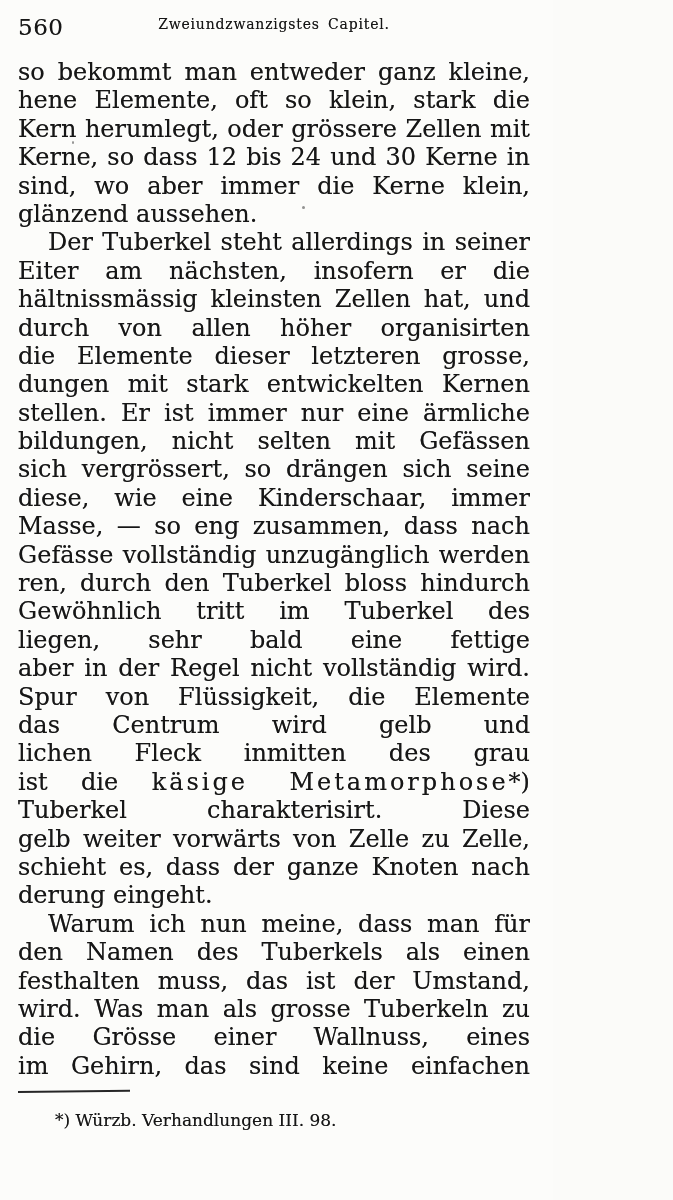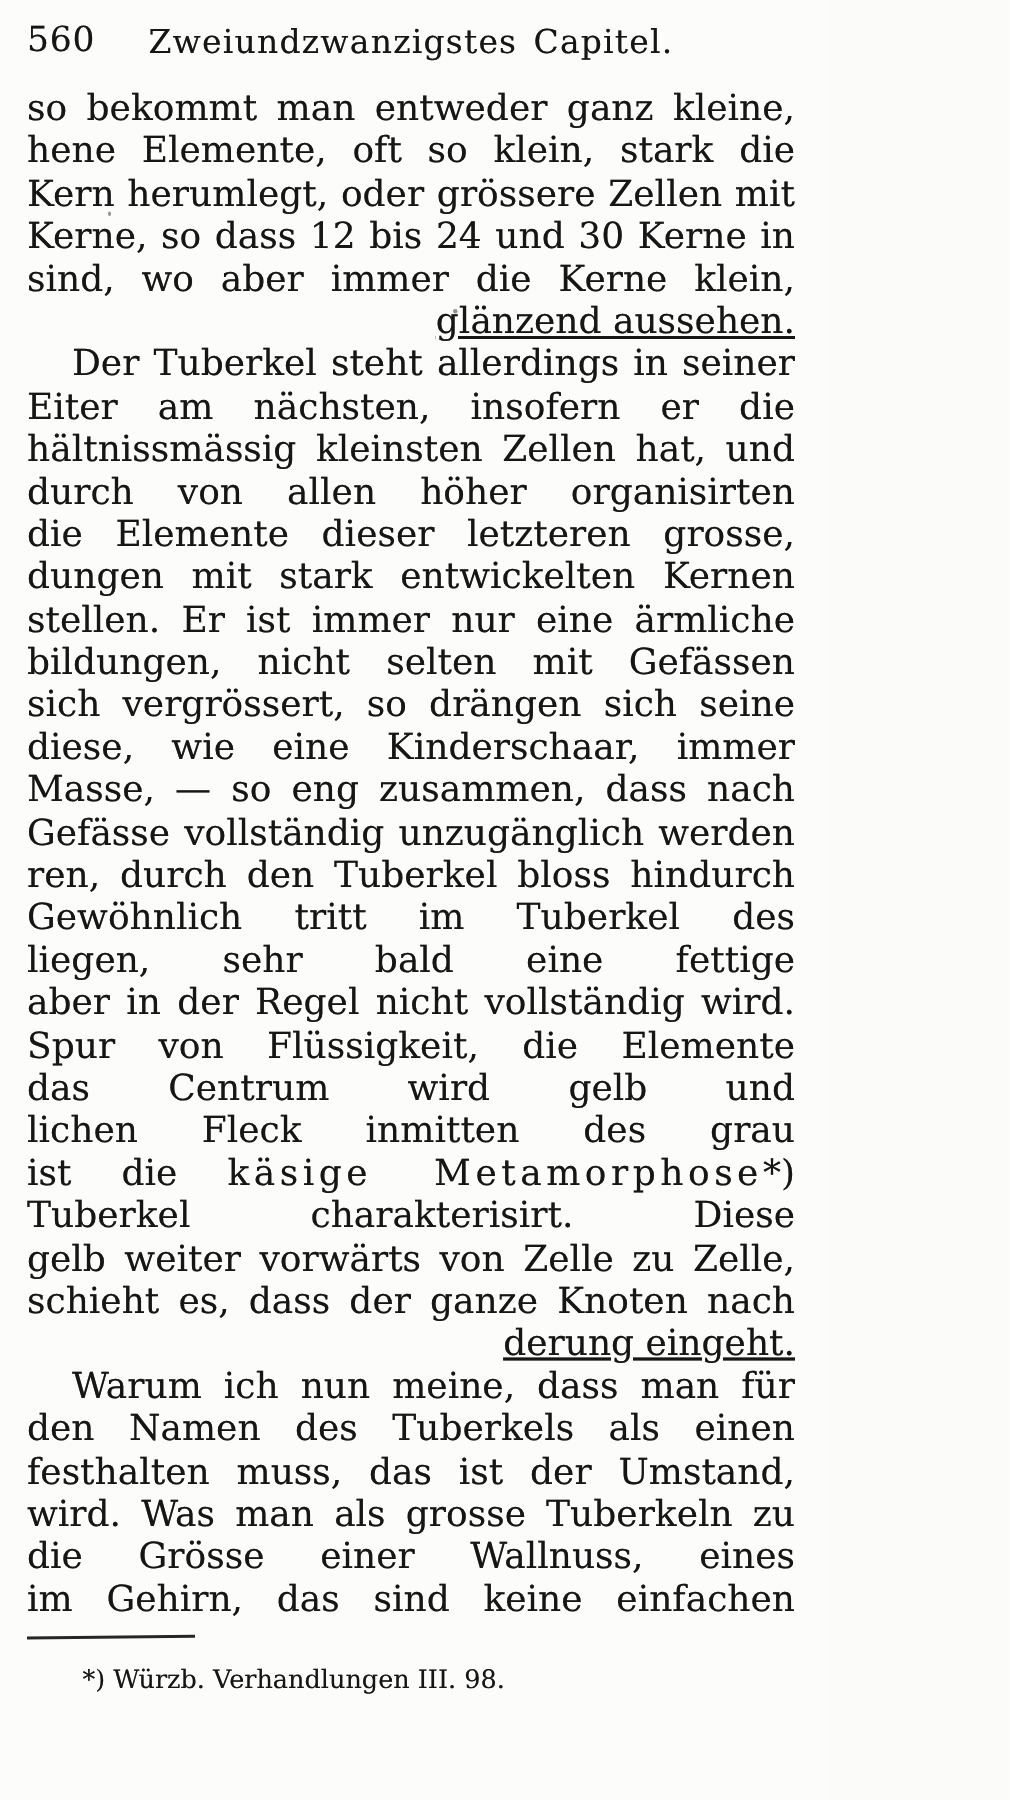--- a/index.html
+++ b/index.html
@@ -28,38 +28,38 @@
     top: 2px;
     font-size: 23px;
     letter-spacing: 0.5px;
   }
   .chapter-title {
     position: absolute;
     left: 0;
     right: 0;
     top: 4px;
     text-align: center;
-    font-size: 22px;
+    font-size: 14px;
     letter-spacing: 0.8px;
     word-spacing: 3px;
   }
   .body-text {
     margin: 16px 23px 0 18px;
     font-size: 24px;
   }
   .bline {
     height: 28.4px;
     line-height: 28.4px;
     overflow: hidden;
     white-space: normal;
   }
   
   .jl { text-align: justify; }
   .jl::after { content: ""; display: inline-block; width: 100%; height: 0; }
-  .ll { text-align: right; text-decoration: underline; }
+  .ll { text-align: left; }
   .ind { text-indent: 30px; }
   .sperr {
     letter-spacing: 3px;
     word-spacing: 5px;
   }
   .footnote-area {
     margin: 11px 23px 0 18px;
   }
   .footnote-rule {
     width: 112px;

